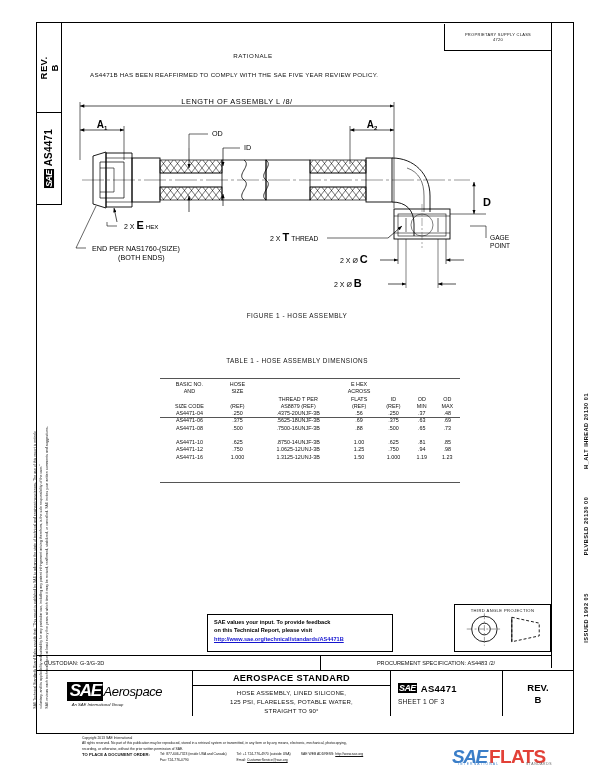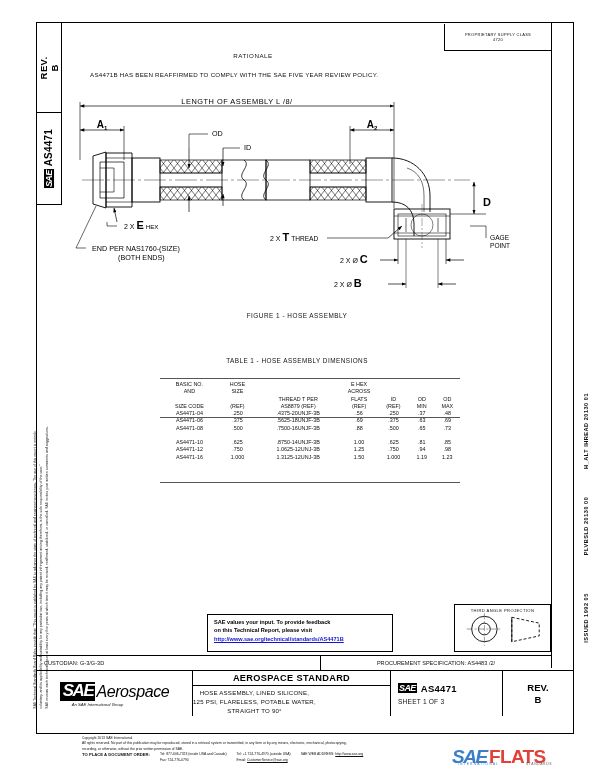--- a/index.html
+++ b/index.html
@@ -258,32 +258,32 @@
   }
   .sae-logo-row { display: flex; align-items: center; }
   .sae-blk {
     background: #000; color: #fff;
     font-weight: 900; font-style: italic;
     font-size: 17px; letter-spacing: -1.4px;
     padding: 0 2px 1px 3px;
     line-height: 1.05;
   }
   .aero-word {
-    font-style: italic; font-size: 16px;
+    font-style: italic; font-size: 13px;
     letter-spacing: -.4px; color: #000;
     margin-left: 1px;
   }
   .sae-tag {
     font-style: italic; font-size: 4.2px;
     color: #111; margin-top: 1px; margin-left: -34px;
   }
   .tb-title {
     width: 198px;
     border-right: 1.4px solid #000;
-    display: flex; flex-direction: column; align-items: flex-start;
+    display: flex; flex-direction: column; align-items: center;
   }
   .tb-title-main {
     font-size: 9.2px; font-weight: bold; letter-spacing: .35px;
     padding: 2px 0 2px;
     border-bottom: 1.2px solid #000;
     width: 100%; text-align: center;
   }
   .tb-title-sub {
     font-size: 6.1px; line-height: 1.45;
     text-align: center; padding-top: 3px;

